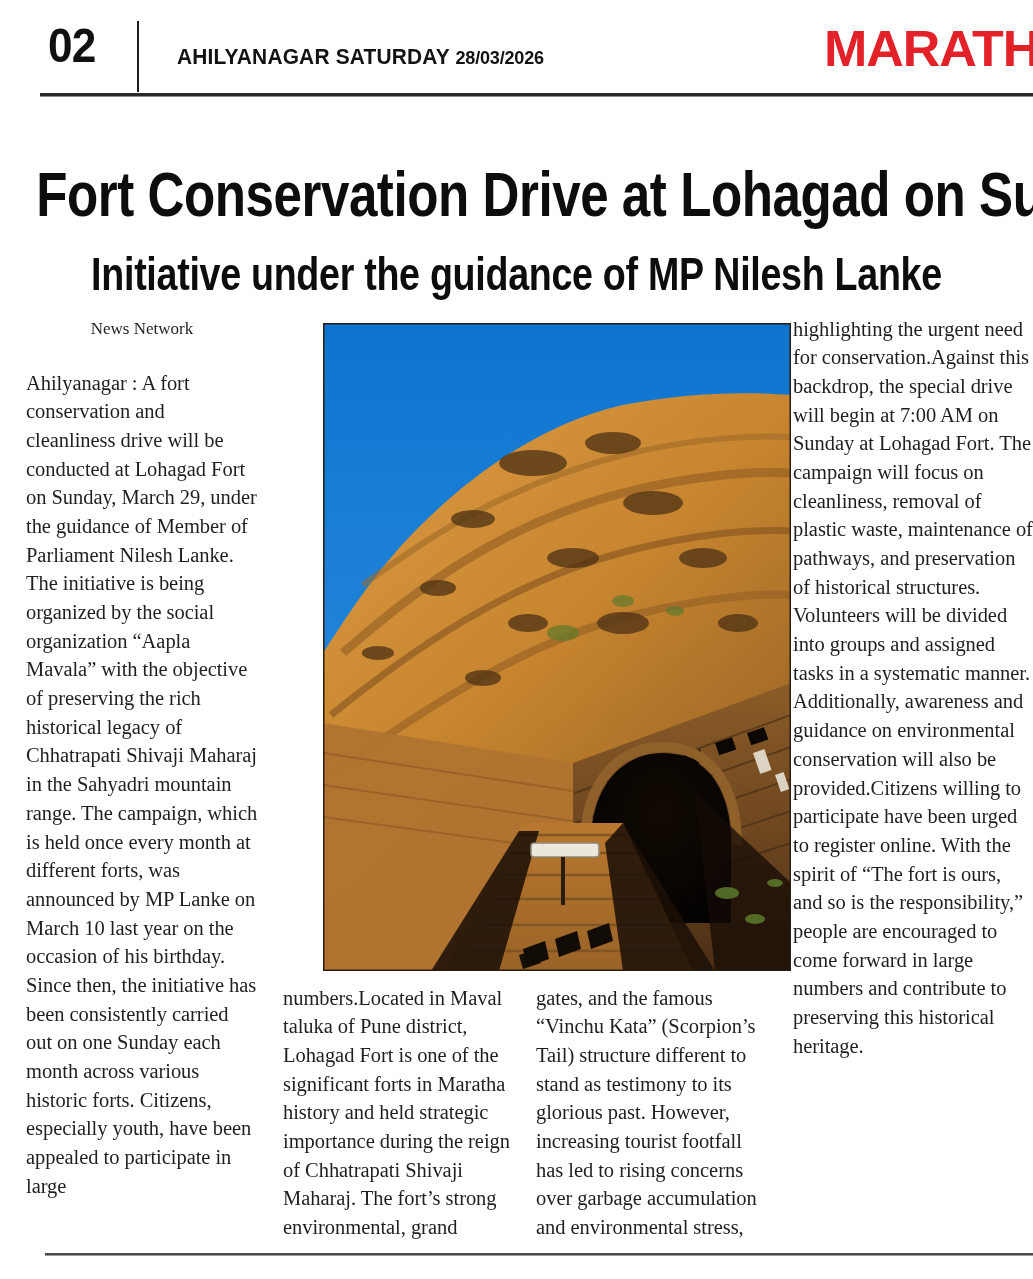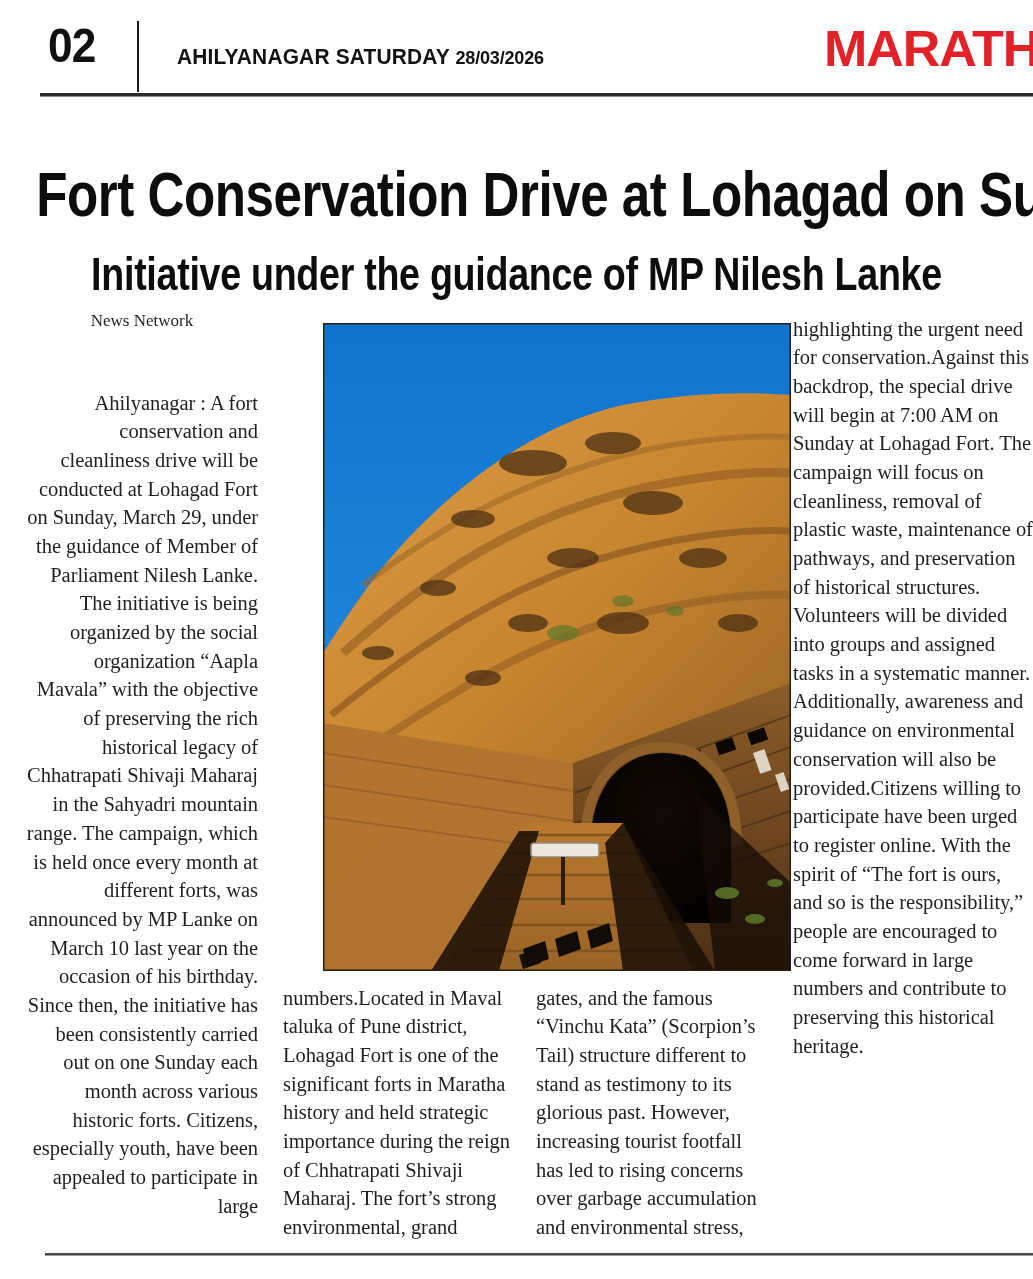--- a/index.html
+++ b/index.html
@@ -118,21 +118,21 @@
 
   
   .col {
     position: absolute;
     font-size: 20.5px;
     line-height: 1.40;
     text-align: left;
     color: #1f1f1f;
     letter-spacing: -0.05px;
   }
-  #col-one   { left: 26px;  top: 368px; width: 232px; text-align: right; }
+  #col-one   { left: 26px;  top: 348px; width: 232px; }
   #col-two   { left: 283px; top: 963px; width: 232px; }
   #col-three { left: 536px; top: 963px; width: 232px; }
   #col-four  { left: 793px; top: 294px; width: 240px; }
 
   .byline {
     position: absolute;
     left: 26px;
     top: 306px;
     width: 232px;
     text-align: center;
@@ -142,21 +142,21 @@
     font-weight: bold;
     font-size: 27px;
     line-height: 1.1;
     letter-spacing: -0.3px;
   }
   .byline-sub {
     font-family: "Liberation Serif", "DejaVu Serif", serif;
     font-size: 17px;
     line-height: 1.2;
     color: #1e1e1e;
-    margin-top: 5px;
+    margin-top: 13px;
   }
 
   
   .photo {
     position: absolute;
     left: 283px;
     top: 307px;
     width: 468px;
     height: 648px;
     overflow: hidden;

